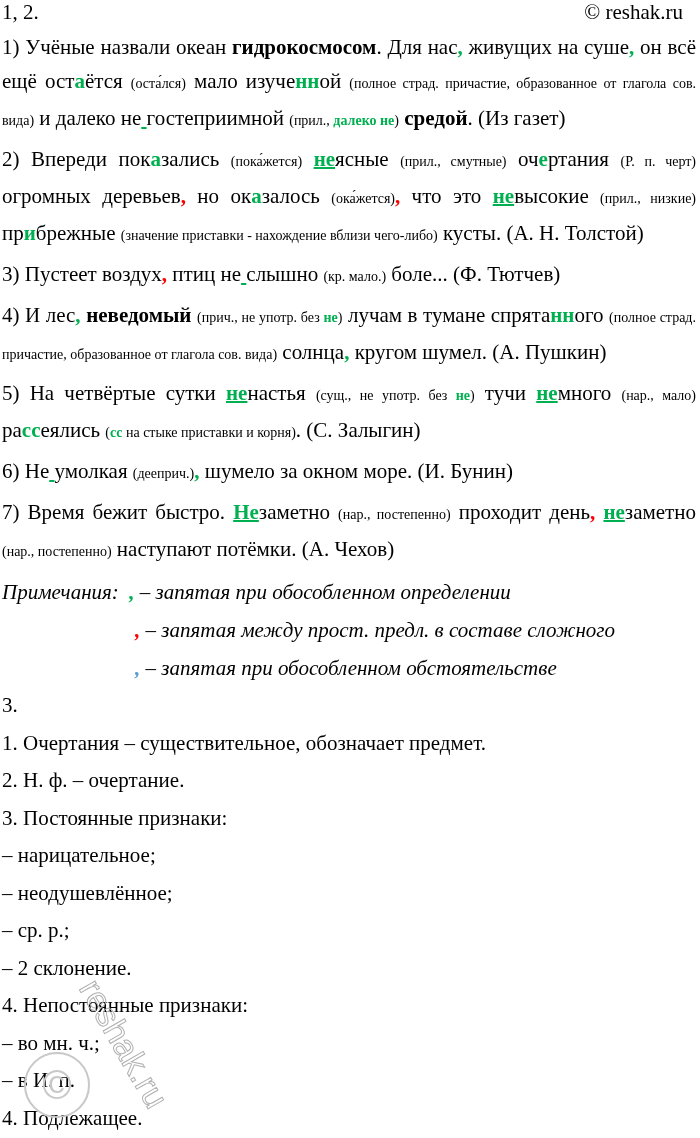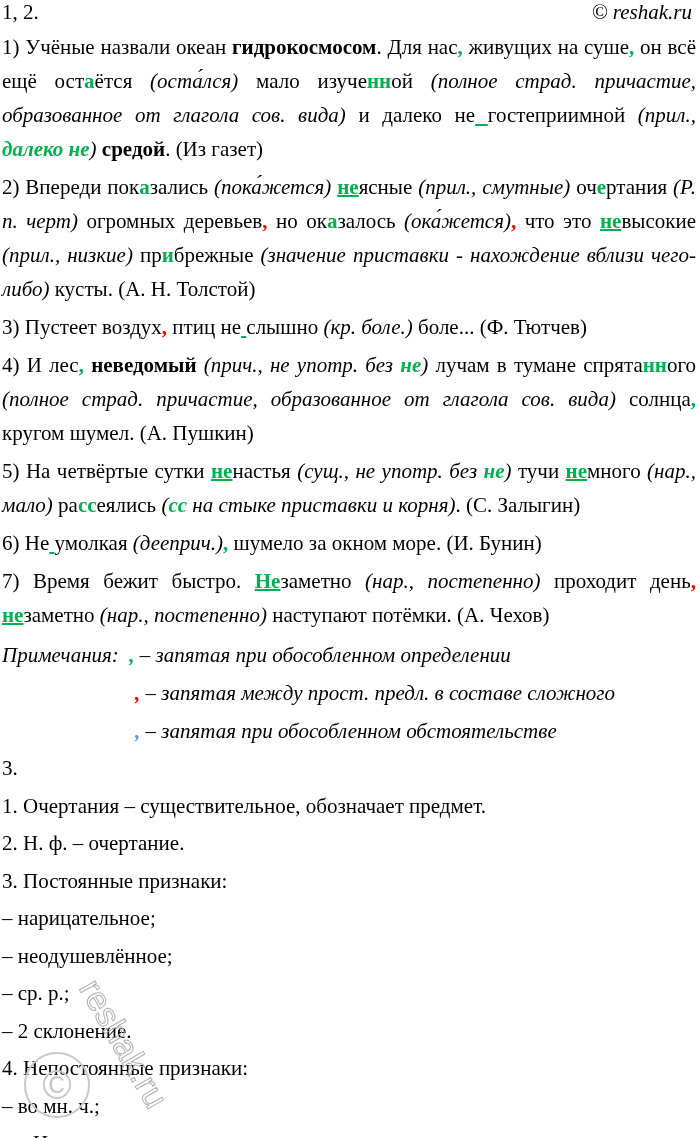--- a/index.html
+++ b/index.html
@@ -3,24 +3,24 @@
 <meta charset="utf-8">
 <style>
   html, body { margin: 0; padding: 0; background: #ffffff; }
   body {
     width: 700px; height: 1138px; overflow: hidden; position: relative;
     font-family: "Liberation Serif", "DejaVu Serif", serif;
     color: #000; font-size: 21px;
   }
   .page { position: absolute; left: 2px; top: 0; width: 694px; }
   .hdr { display: flex; justify-content: space-between; height: 30px; line-height: 24px; font-size: 21px; }
-  .hdr .brand { margin-right: 4px; font-style: italic; }
+  .hdr .brand { margin-right: 13px; }
   p { margin: 0; line-height: 34px; text-align: justify; }
   .para { margin-bottom: 4px; }
-  .it { font-style: italic; font-size: 21px; }
+  .it { font-size: 14px; }
   .b { font-weight: bold; margin-top: 36px; }
   .gb { color: #00b050; font-weight: bold; }
   .gu { color: #00b050; font-weight: bold; text-decoration: underline; text-decoration-thickness: 2px; }
   .r { color: #ff0000; font-weight: bold; }
   .bl { color: #5b9bd5; font-weight: bold; }
   .us { color: #00b050; font-weight: bold; text-decoration: underline; }
   .notes { position: relative; }
   .note-row { line-height: 38px; font-style: italic; }
   .note-indent { display: inline-block; width: 133px; }
   .sec3 p { line-height: 37.5px; text-align: left; }
@@ -42,21 +42,21 @@
 
   <div class="hdr">
     <span>1, 2.</span>
     <span class="brand">© reshak.ru</span>
   </div>
 
   <p class="para"><span>1) Учёные назвали океан </span><span class="b">гидрокосмосом</span><span>. Для нас</span><span class="gb">,</span><span> живущих на суше</span><span class="gb">,</span> <span>он всё ещё ост</span><span class="gb">а</span><span>ётся </span><span class="it">(оста́лся)</span><span> мало изуче</span><span class="gb">нн</span><span>ой </span><span class="it">(полное страд. причастие, образованное от глагола сов. вида)</span><span> и далеко не</span><span class="us">&nbsp;</span><span>гостеприимной </span><span class="it"><span>(прил., </span><span class="gb">далеко не</span><span>)</span></span> <span class="b">средой</span><span>. (Из газет)</span></p>
 
   <p class="para"><span>2) Впереди пок</span><span class="gb">а</span><span>зались </span><span class="it">(пока́жется)</span> <span class="gu">не</span><span>ясные </span><span class="it">(прил., смутные)</span><span> оч</span><span class="gb">е</span><span>ртания </span><span class="it">(Р. п. черт)</span><span> огромных деревьев</span><span class="r">,</span><span> но ок</span><span class="gb">а</span><span>залось </span><span class="it">(ока́жется)</span><span class="r">,</span><span> что это </span><span class="gu">не</span><span>высокие </span><span class="it">(прил., низкие)</span><span> пр</span><span class="gb">и</span><span>брежные </span><span class="it">(значение приставки - нахождение вблизи чего-либо)</span><span> кусты. (А. Н. Толстой)</span></p>
 
-  <p class="para"><span>3) Пустеет воздух</span><span class="r">,</span><span> птиц не</span><span class="us">&nbsp;</span><span>слышно </span><span class="it">(кр. боле.)</span><span> боле... (Ф. Тютчев)</span></p>
+  <p class="para"><span>3) Пустеет воздух</span><span class="r">,</span><span> птиц не</span><span class="us">&nbsp;</span><span>слышно </span><span class="it">(кр. мало.)</span><span> боле... (Ф. Тютчев)</span></p>
 
   <p class="para"><span>4) И лес</span><span class="gb">,</span> <span class="b">неведомый</span> <span class="it"><span>(прич., не употр. без </span><span class="gb">не</span><span>)</span></span><span> лучам в тумане спрята</span><span class="gb">нн</span><span>ого </span><span class="it">(полное страд. причастие, образованное от глагола сов. вида)</span><span> солнца</span><span class="gb">,</span><span> кругом шумел. (А. Пушкин)</span></p>
 
   <p class="para"><span>5) На четвёртые сутки </span><span class="gu">не</span><span>настья </span><span class="it"><span>(сущ., не употр. без </span><span class="gb">не</span><span>)</span></span><span> тучи </span><span class="gu">не</span><span>много </span><span class="it">(нар., мало)</span><span> ра</span><span class="gb">сс</span><span>еялись </span><span class="it"><span>(</span><span class="gb">сс</span><span> на стыке приставки и корня)</span></span><span>. (С. Залыгин)</span></p>
 
   <p class="para"><span>6) Не</span><span class="us">&nbsp;</span><span>умолкая </span><span class="it">(дееприч.)</span><span class="gb">,</span><span> шумело за окном море. (И. Бунин)</span></p>
 
   <p class="para"><span>7) Время бежит быстро. </span><span class="gu">Не</span><span>заметно </span><span class="it">(нар., постепенно)</span><span> проходит день</span><span class="r">,</span> <span class="gu">не</span><span>заметно </span><span class="it">(нар., постепенно)</span><span> наступают потёмки. (А. Чехов)</span></p>
 
   <div class="notes">

